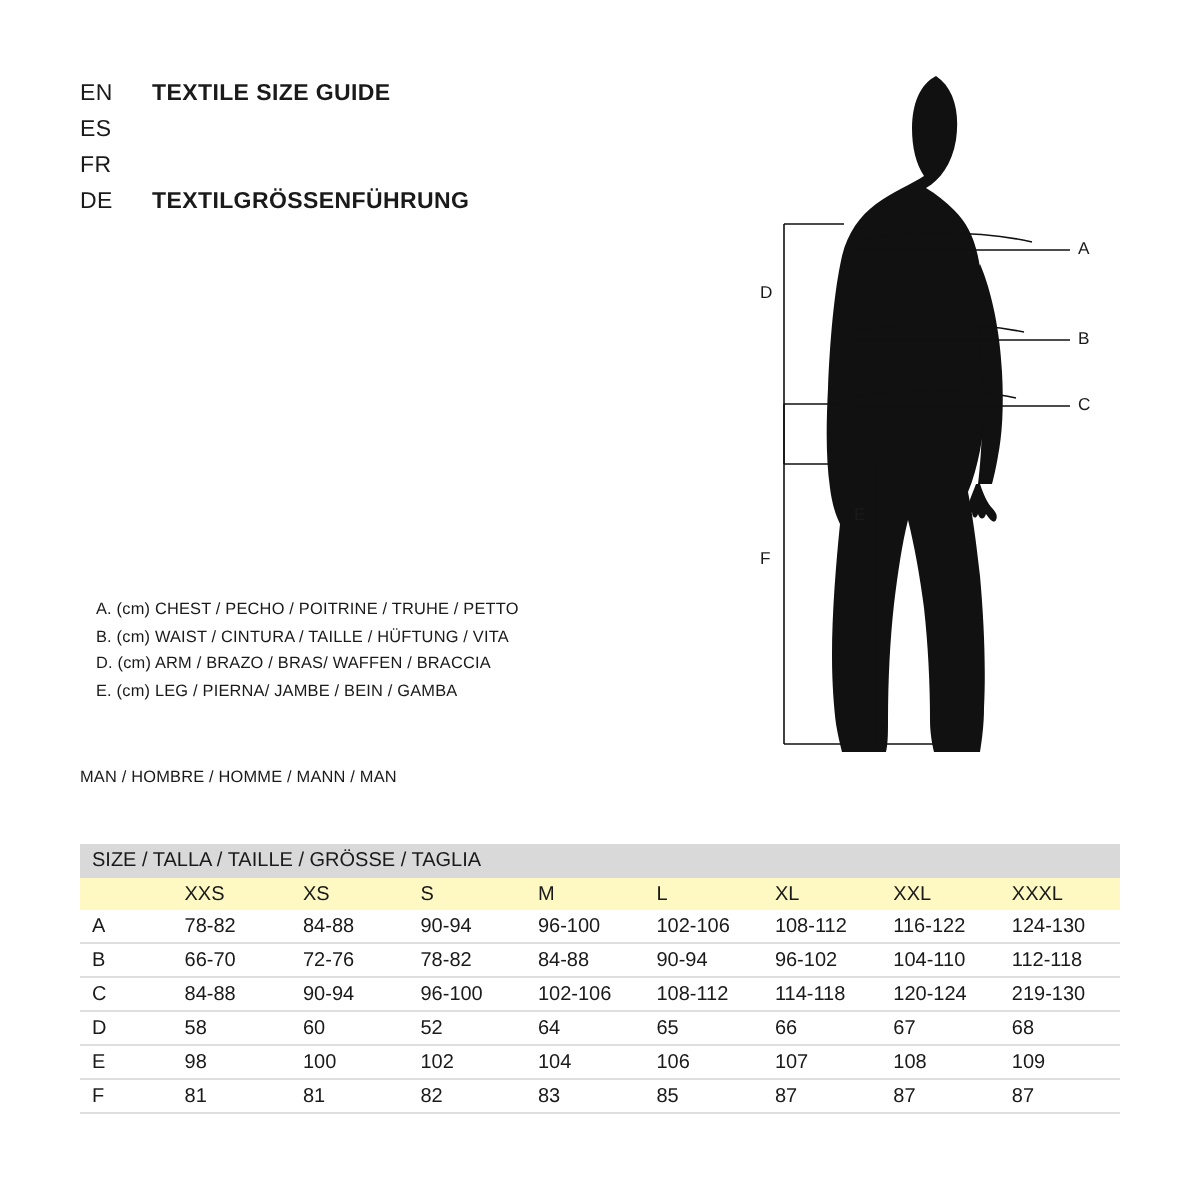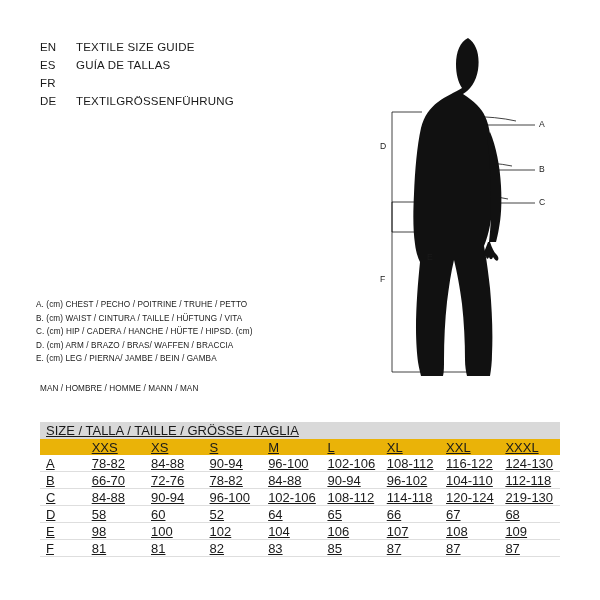--- a/index.html
+++ b/index.html
@@ -34,27 +34,27 @@
     font-size: 11.5px;
     line-height: 18px;
     letter-spacing: 0.2px;
   }
   .title-lang {
     width: 36px;
     flex: 0 0 36px;
     font-weight: normal;
   }
   .title-text {
-    font-weight: normal;
+    font-weight: bold;
   }
 
   
   .legend {
     position: absolute;
-    left: 36px;
+    left: 48px;
     top: 298px;
     width: 320px;
   }
   .legend-row {
     font-size: 8.2px;
     line-height: 13.6px;
     letter-spacing: 0.1px;
     white-space: nowrap;
   }
   .man-row {
@@ -68,39 +68,38 @@
   
   .table-wrap {
     position: absolute;
     left: 40px;
     top: 422px;
     width: 520px;
   }
   table.size-table {
     border-collapse: collapse;
     width: 520px;
-    font-size: 13px;
-    text-decoration: underline;
+    font-size: 10px;
   }
   table.size-table td,
   table.size-table th {
     text-align: left;
     padding: 0 0 0 6px;
     height: 16px;
     font-weight: normal;
     vertical-align: middle;
   }
   tr.head-row {
     background: #d9d9d9;
   }
   tr.head-row td {
     height: 17px;
   }
   tr.sub-row {
-    background: #eab308;
+    background: #fef9c3;
   }
   tr.body-row td {
     border-bottom: 1px solid #dedede;
   }
   tr.body-row:first-of-type td {
     border-top: 1px solid #dedede;
   }
   .col-label { width: 46px; }
   .col-v { width: 59px; }
 
@@ -126,35 +125,33 @@
 
 <div class="page">
 
   <div class="titles">
     <div class="title-row">
       <span class="title-lang">EN</span>
       <span class="title-text">TEXTILE SIZE GUIDE</span>
     </div>
     <div class="title-row">
       <span class="title-lang">ES</span>
-      <span class="title-text">GUÍA DE TALLAS</span>
     </div>
     <div class="title-row">
       <span class="title-lang">FR</span>
     </div>
     <div class="title-row">
       <span class="title-lang">DE</span>
       <span class="title-text">TEXTILGRÖSSENFÜHRUNG</span>
     </div>
   </div>
 
   <div class="legend">
     <div class="legend-row">A. (cm) CHEST / PECHO / POITRINE / TRUHE / PETTO</div>
     <div class="legend-row">B. (cm) WAIST / CINTURA / TAILLE / HÜFTUNG / VITA</div>
-    <div class="legend-row">C. (cm) HIP / CADERA / HANCHE / HÜFTE / HIPSD. (cm)</div>
     <div class="legend-row">D. (cm) ARM / BRAZO / BRAS/ WAFFEN / BRACCIA</div>
     <div class="legend-row">E. (cm) LEG / PIERNA/ JAMBE / BEIN / GAMBA</div>
   </div>
 
   <div class="man-row">MAN / HOMBRE / HOMME / MANN / MAN</div>
 
   <div class="figure">
     <svg width="260" height="370" viewBox="0 0 260 370" xmlns="http://www.w3.org/2000/svg">
 
       <path fill="#111111" d="

